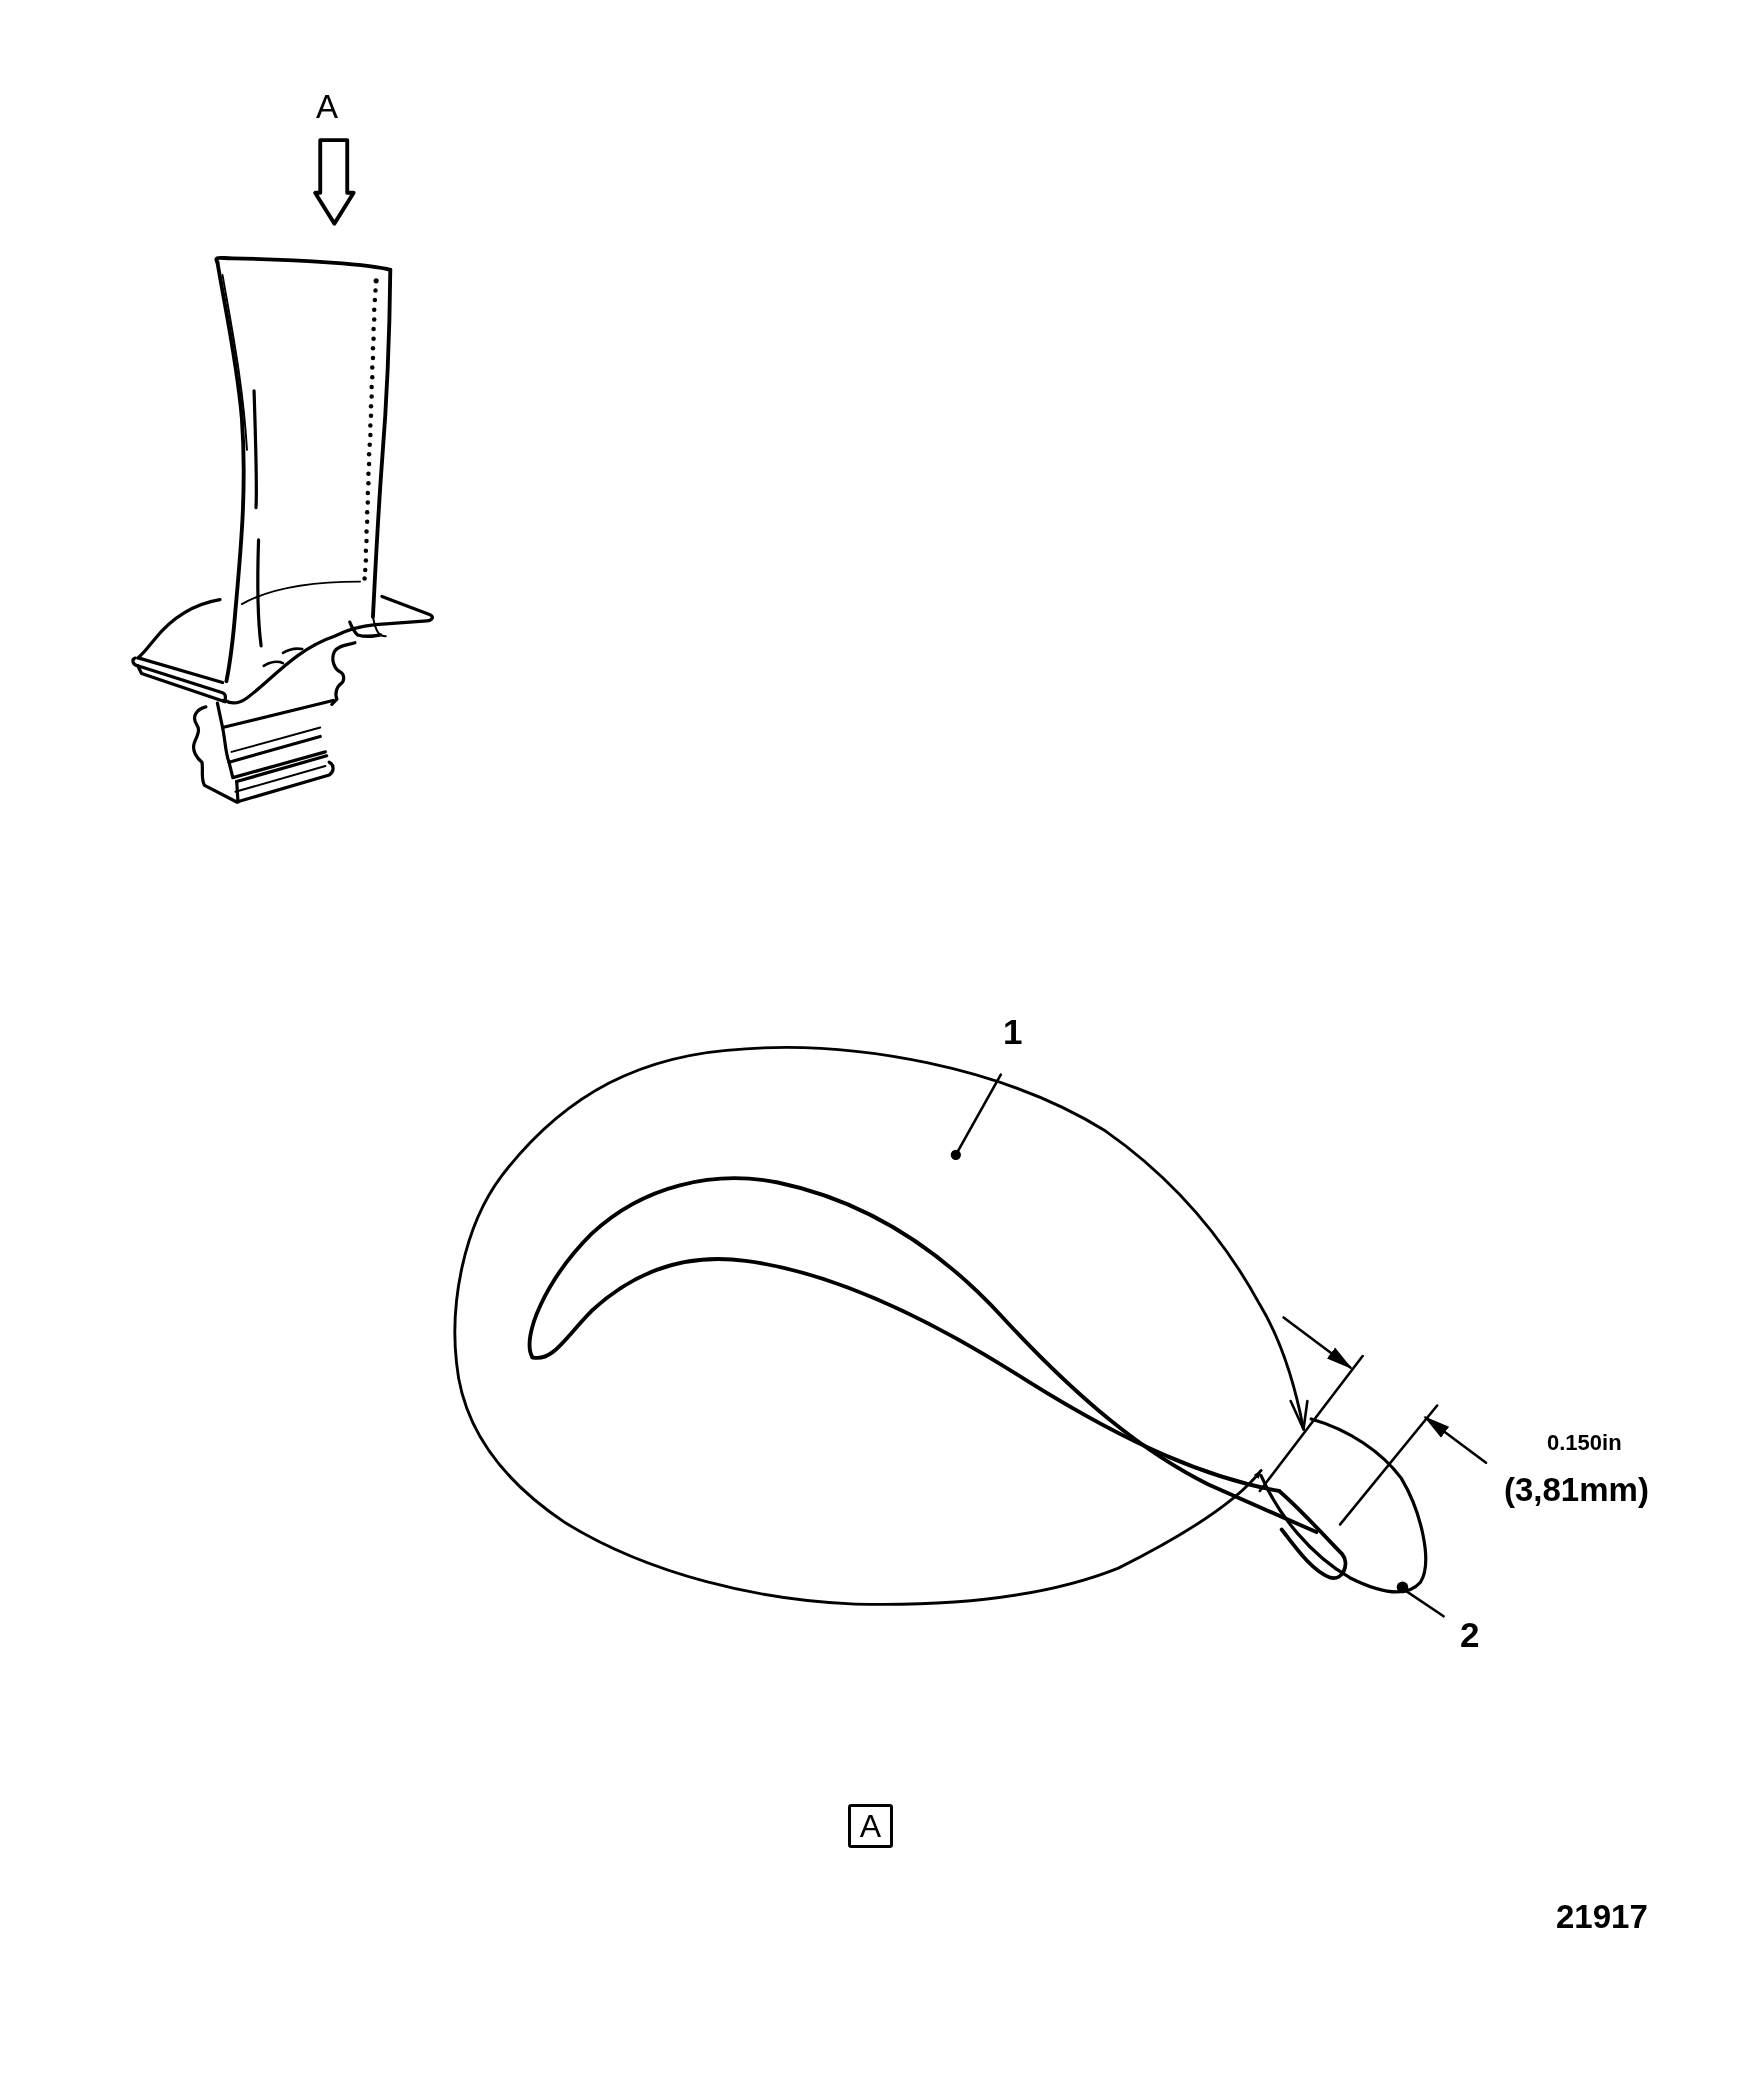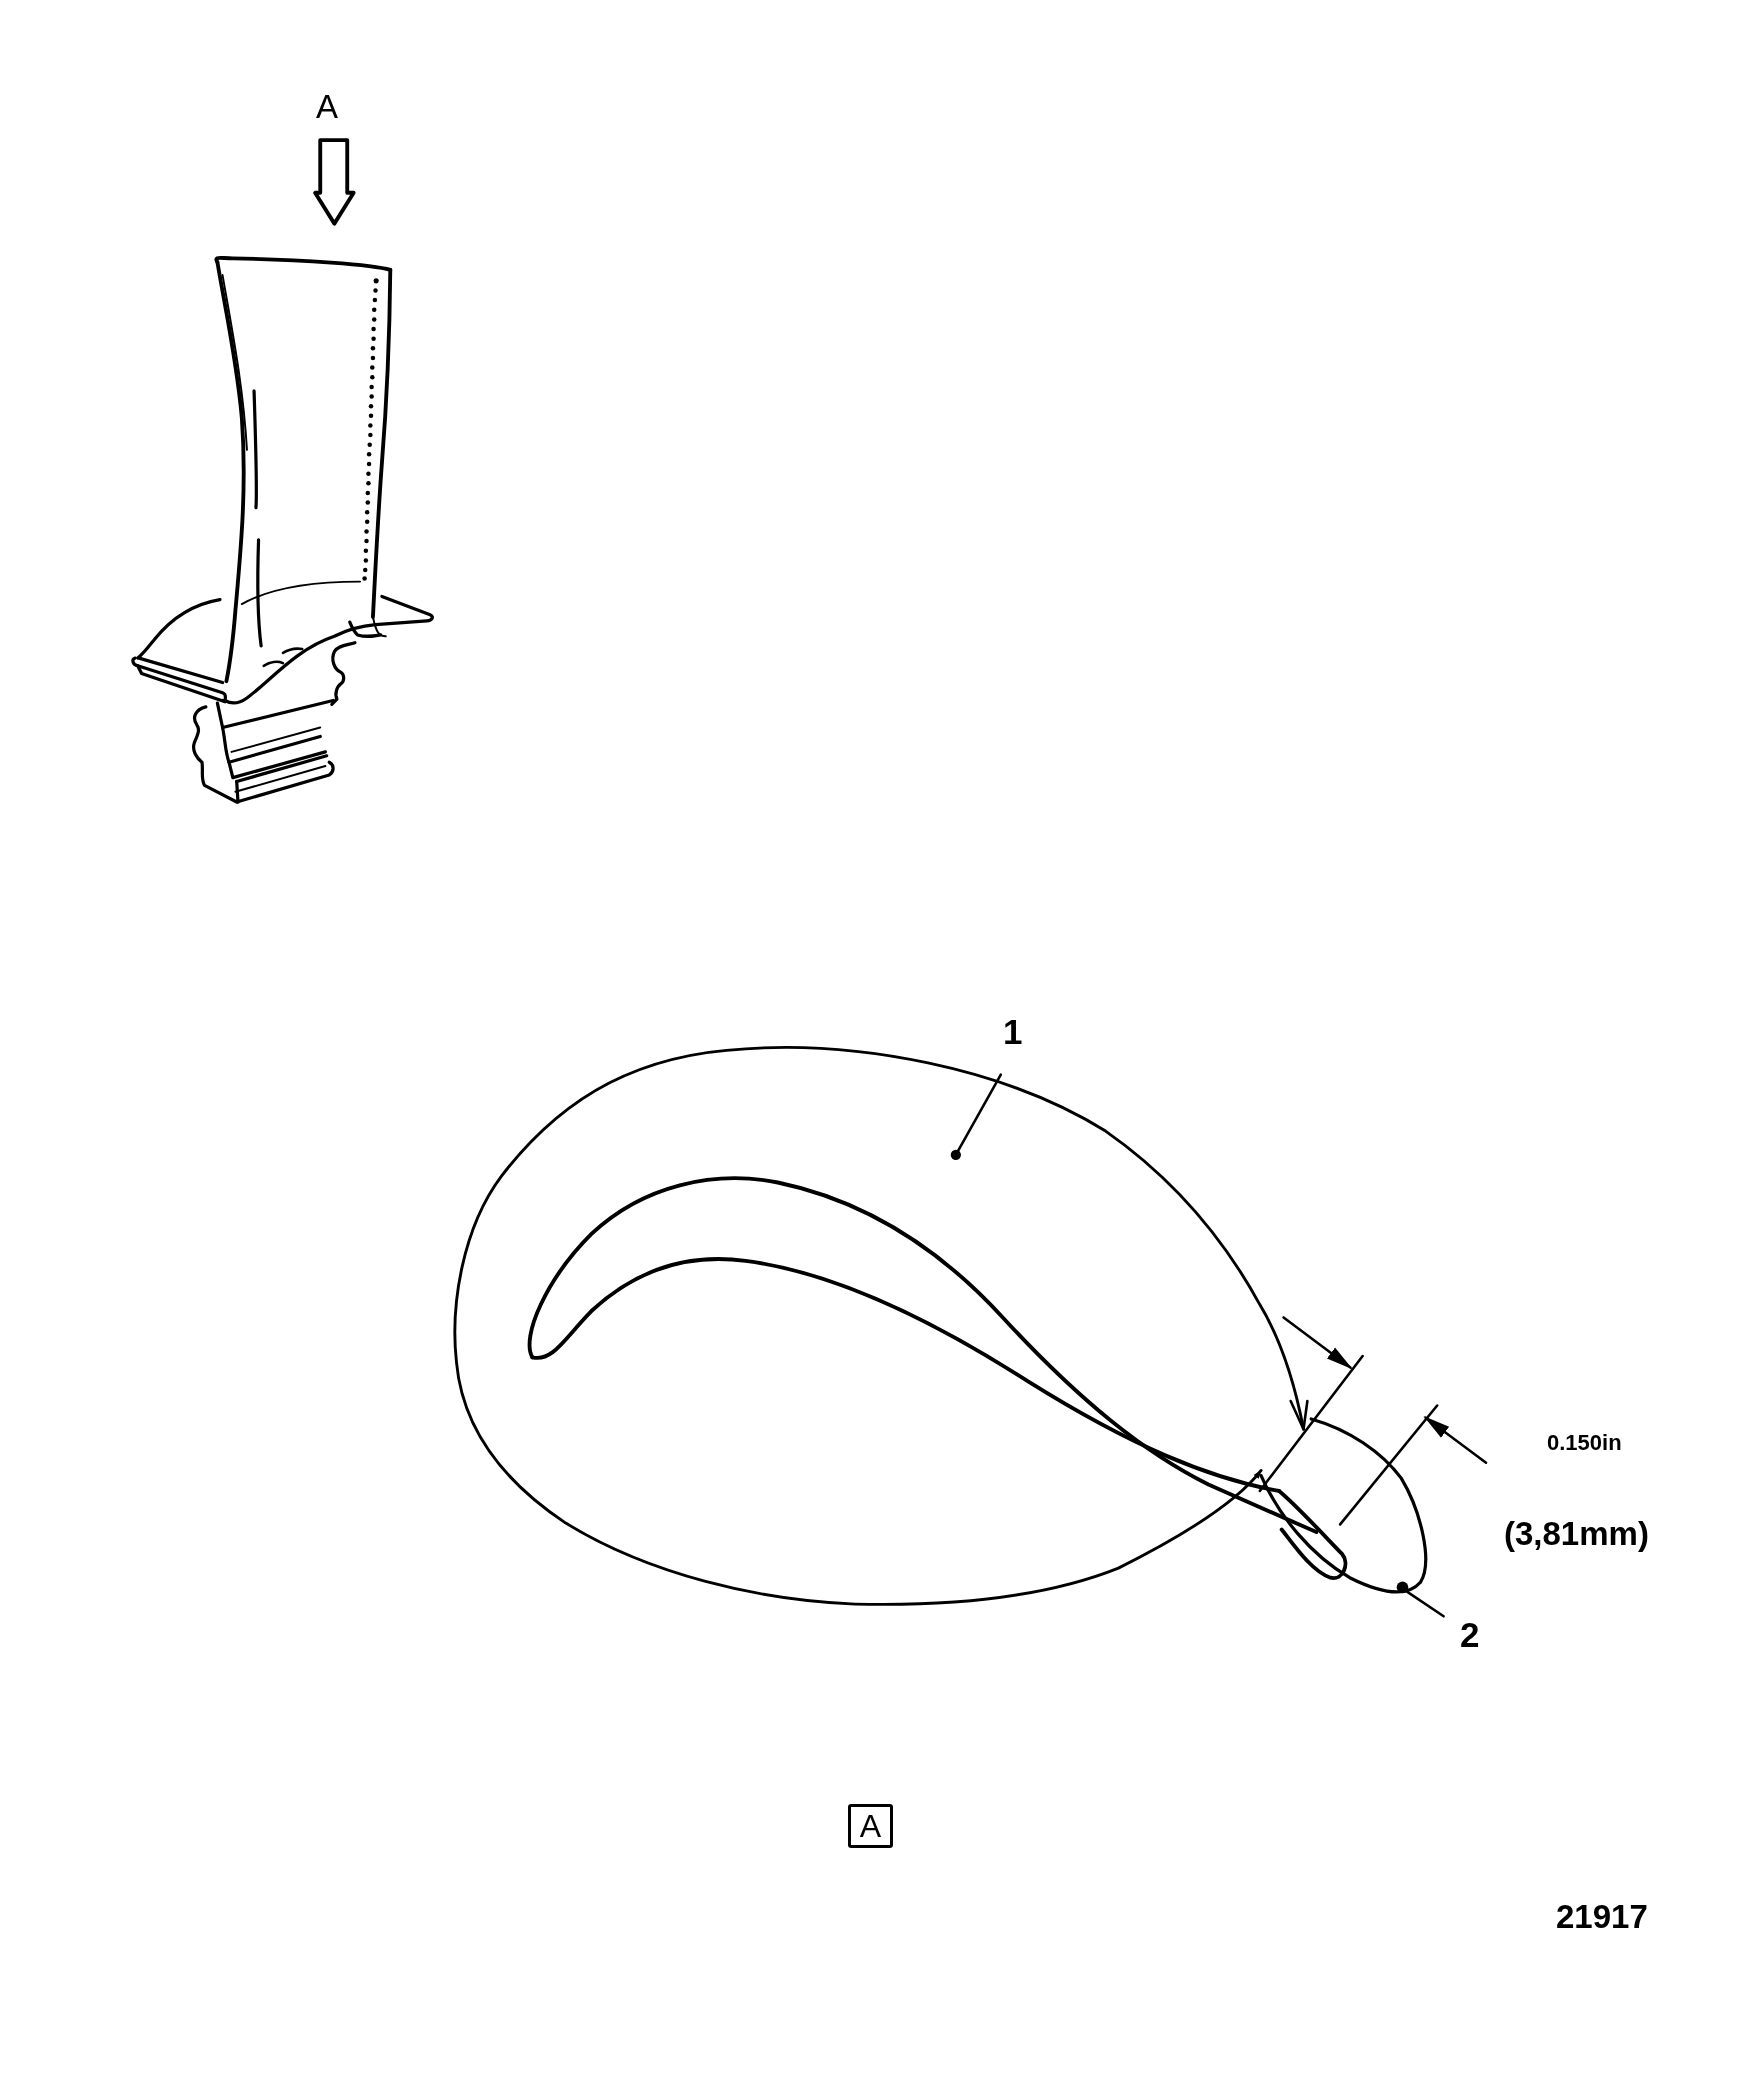--- a/index.html
+++ b/index.html
@@ -5,21 +5,21 @@
     html, body { margin: 0; padding: 0; background: #ffffff; }
     body { width: 1760px; height: 2097px; position: relative; overflow: hidden;
            font-family: "Liberation Sans", "DejaVu Sans", sans-serif; color: #000; }
     .canvas { position: absolute; left: 0; top: 0; width: 1760px; height: 2097px; }
     .lbl { position: absolute; font-family: "Liberation Sans", "DejaVu Sans", sans-serif;
            color: #000; line-height: 1; white-space: nowrap; }
     .view-letter { left: 316px; top: 90px; font-size: 33px; }
     .callout-1 { left: 1003px; top: 1014px; font-size: 35px; font-weight: bold; }
     .callout-2 { left: 1460px; top: 1617px; font-size: 35px; font-weight: bold; }
     .dim-in { left: 1535px; top: 1432px; font-size: 22px; font-weight: bold; margin-left: 12px; }
-    .dim-mm { left: 1504px; top: 1473px; font-size: 33px; font-weight: bold; margin-top: 44px; }
+    .dim-mm { left: 1504px; top: 1473px; font-size: 33px; font-weight: bold; }
     .section-box { position: absolute; left: 848px; top: 1804px; width: 45px; height: 44px;
                    border: 3.9px solid #000; border-radius: 3.2px; box-sizing: border-box;
                    display: flex; align-items: center; justify-content: center; }
     .section-box span { font-size: 32px; line-height: 1; }
     .fig-number { left: 1556px; top: 1900px; font-size: 33px; font-weight: bold; }
   </style>
 </head>
 <body>
 
 <svg class="canvas" viewBox="0 0 2738 3263" width="1760" height="2097" xmlns="http://www.w3.org/2000/svg">

